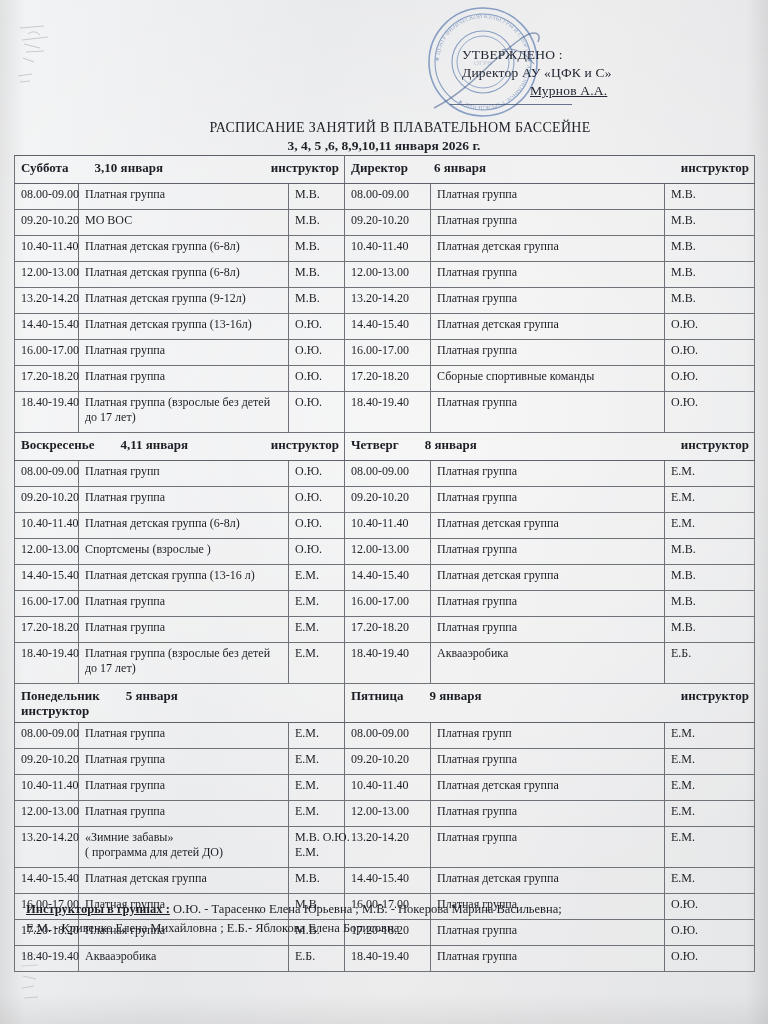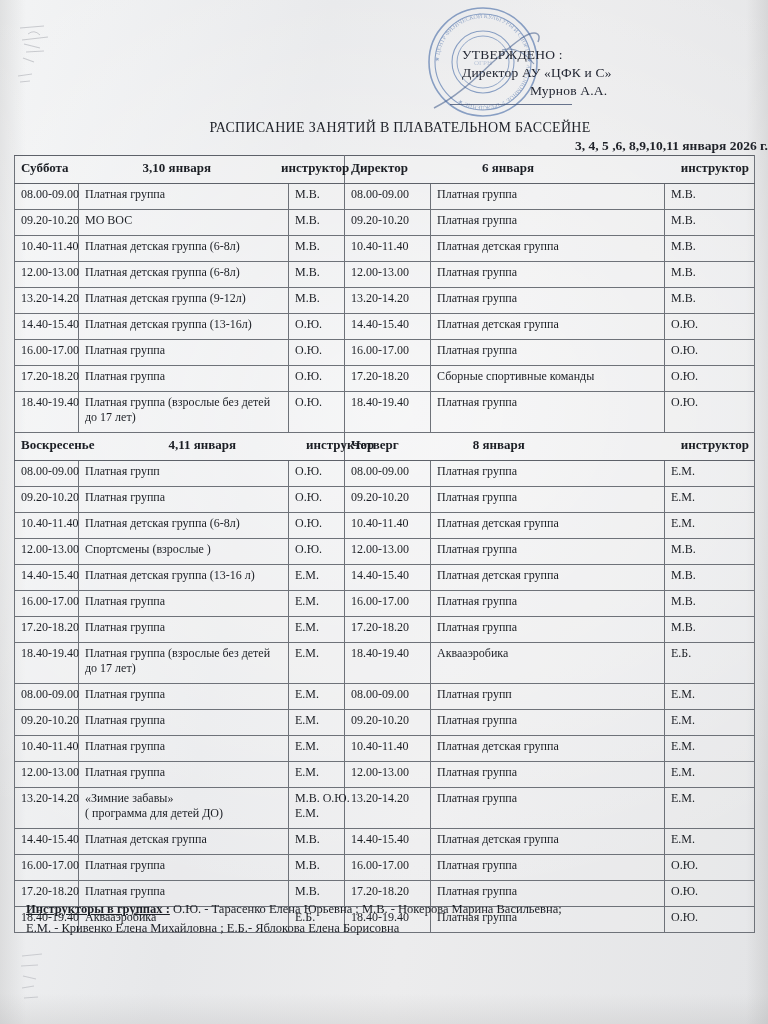--- a/index.html
+++ b/index.html
@@ -70,36 +70,36 @@
   
   .approval {
     position: absolute;
     left: 462px; top: 46px;
     color: #232733;
     font-size: 13.5px;
     line-height: 18px;
     letter-spacing: 0.2px;
   }
   .approval .ln2 { white-space: nowrap; }
-  .approval .ln3 { padding-left: 68px; }
+  .approval .ln3 { padding-left: 68px; text-decoration: underline; }
 
   
   .doc-title {
     position: absolute;
     left: 0; right: 0; top: 120px;
     text-align: center;
     font-size: 14px;
     letter-spacing: 0.3px;
     color: #1e2128;
     padding-left: 32px;
   }
   .doc-subtitle {
     position: absolute;
     left: 0; right: 0; top: 138px;
-    text-align: right;
+    text-align: center;
     font-size: 13.5px;
     font-weight: bold;
     color: #1e2128;
   }
 
   
   table.sched {
     position: absolute;
     left: 14px; top: 155px;
     width: 740px;
@@ -128,21 +128,21 @@
 
   
   tr.dayhead td {
     font-weight: bold;
     font-size: 13px;
     padding-top: 4px;
     padding-bottom: 4px;
     border-top: 1px solid #5d6169;
     border-bottom: 1px solid #5d6169;
   }
-  .dh-inner { display: flex; align-items: baseline; white-space: nowrap; gap: 48px; }
+  .dh-inner { display: flex; align-items: baseline; white-space: nowrap; }
   .dh-day  { }
   .dh-date { padding-left: 26px; }
   .dh-instr { margin-left: auto; padding-left: 22px; font-weight: bold; }
   .dh-wrap { display: block; }
   .dh-instr-below { display: block; font-weight: bold; }
 
   tr.tall td { height: 34px; }
 
   
   .legend {
@@ -375,20 +375,38 @@
           <td class="instr2">М.В.</td>
         </tr>
         <tr class="tall">
           <td class="time">18.40-19.40</td>
           <td class="act"> Платная группа (взрослые без детей до 17 лет)</td>
           <td class="instr">Е.М.</td>
           <td class="time2">18.40-19.40</td>
           <td class="act2">Аквааэробика</td>
           <td class="instr2">Е.Б.</td>
         </tr>
+        <tr class="dayhead">
+          <td colspan="3">
+            <span class="dh-wrap">
+              <span class="dh-inner">
+                <span class="dh-day">Понедельник</span>
+                <span class="dh-date">5 января</span>
+              </span>
+              <span class="dh-instr-below">инструктор</span>
+            </span>
+          </td>
+          <td colspan="3">
+            <span class="dh-inner">
+              <span class="dh-day">Пятница</span>
+              <span class="dh-date">9 января</span>
+              <span class="dh-instr">инструктор</span>
+            </span>
+          </td>
+        </tr>
         <tr>
           <td class="time">08.00-09.00</td>
           <td class="act">Платная группа</td>
           <td class="instr">Е.М.</td>
           <td class="time2">08.00-09.00</td>
           <td class="act2">Платная групп</td>
           <td class="instr2">Е.М.</td>
         </tr>
         <tr>
           <td class="time">09.20-10.20</td>

